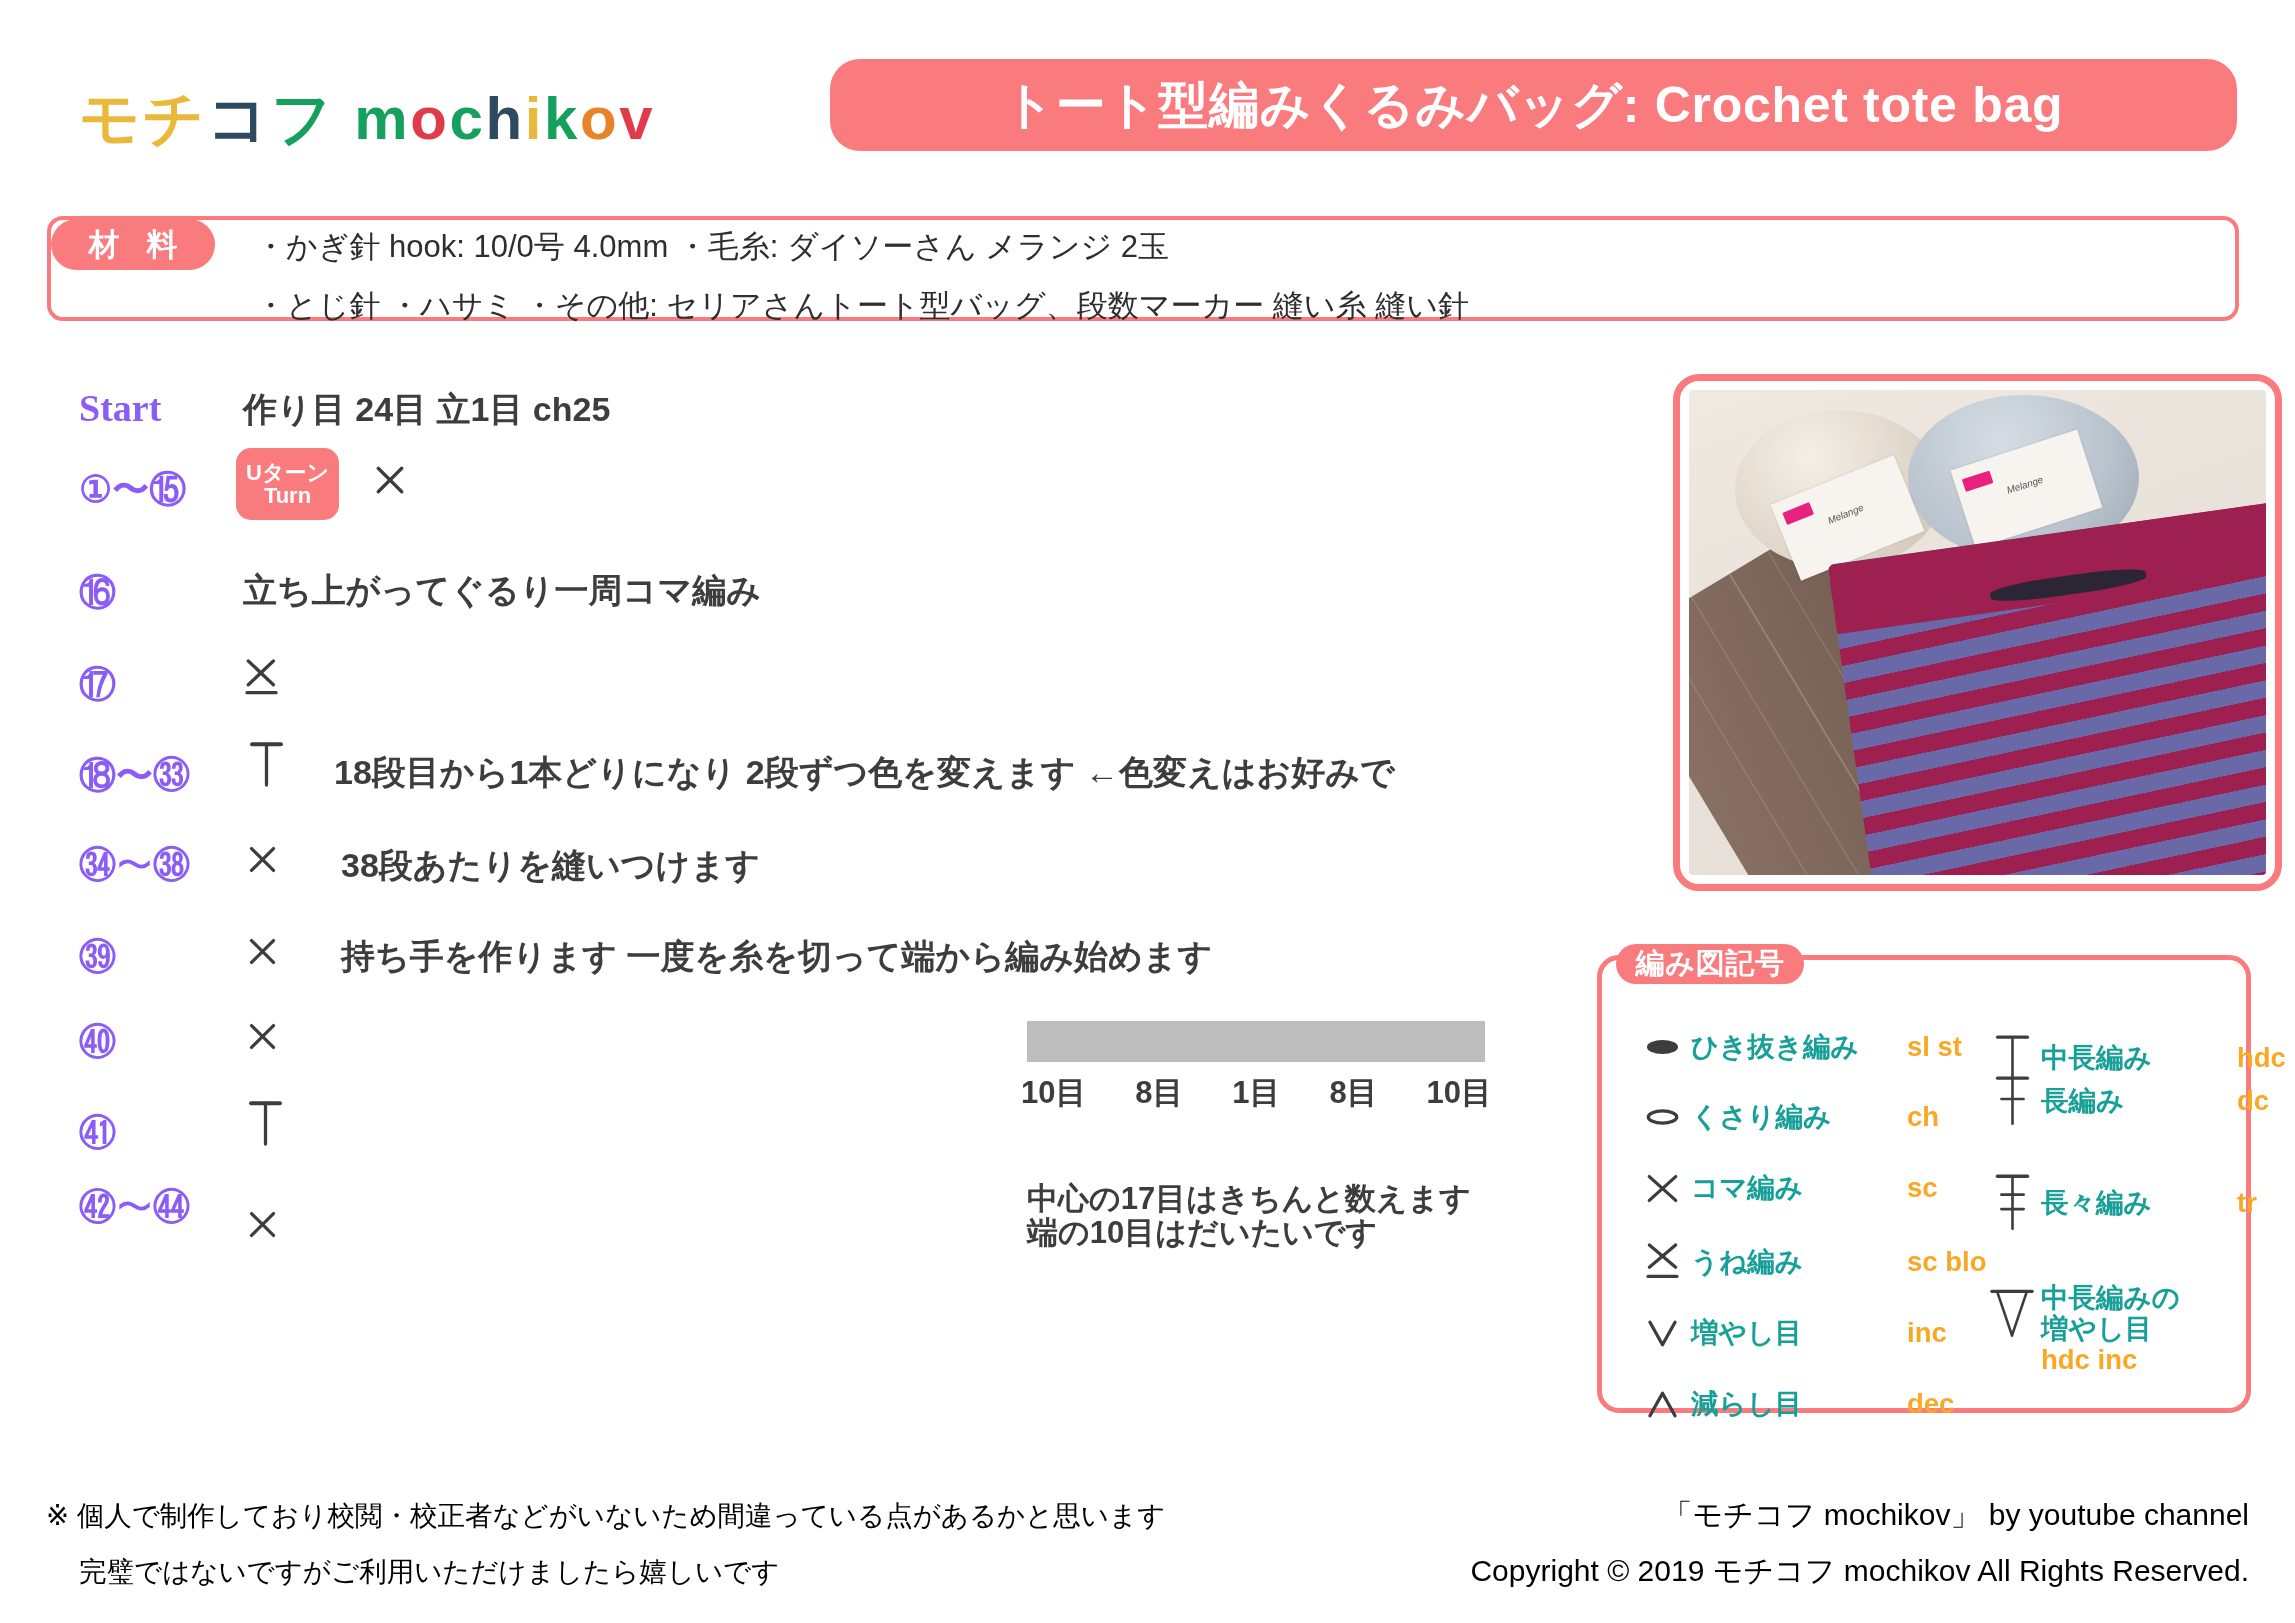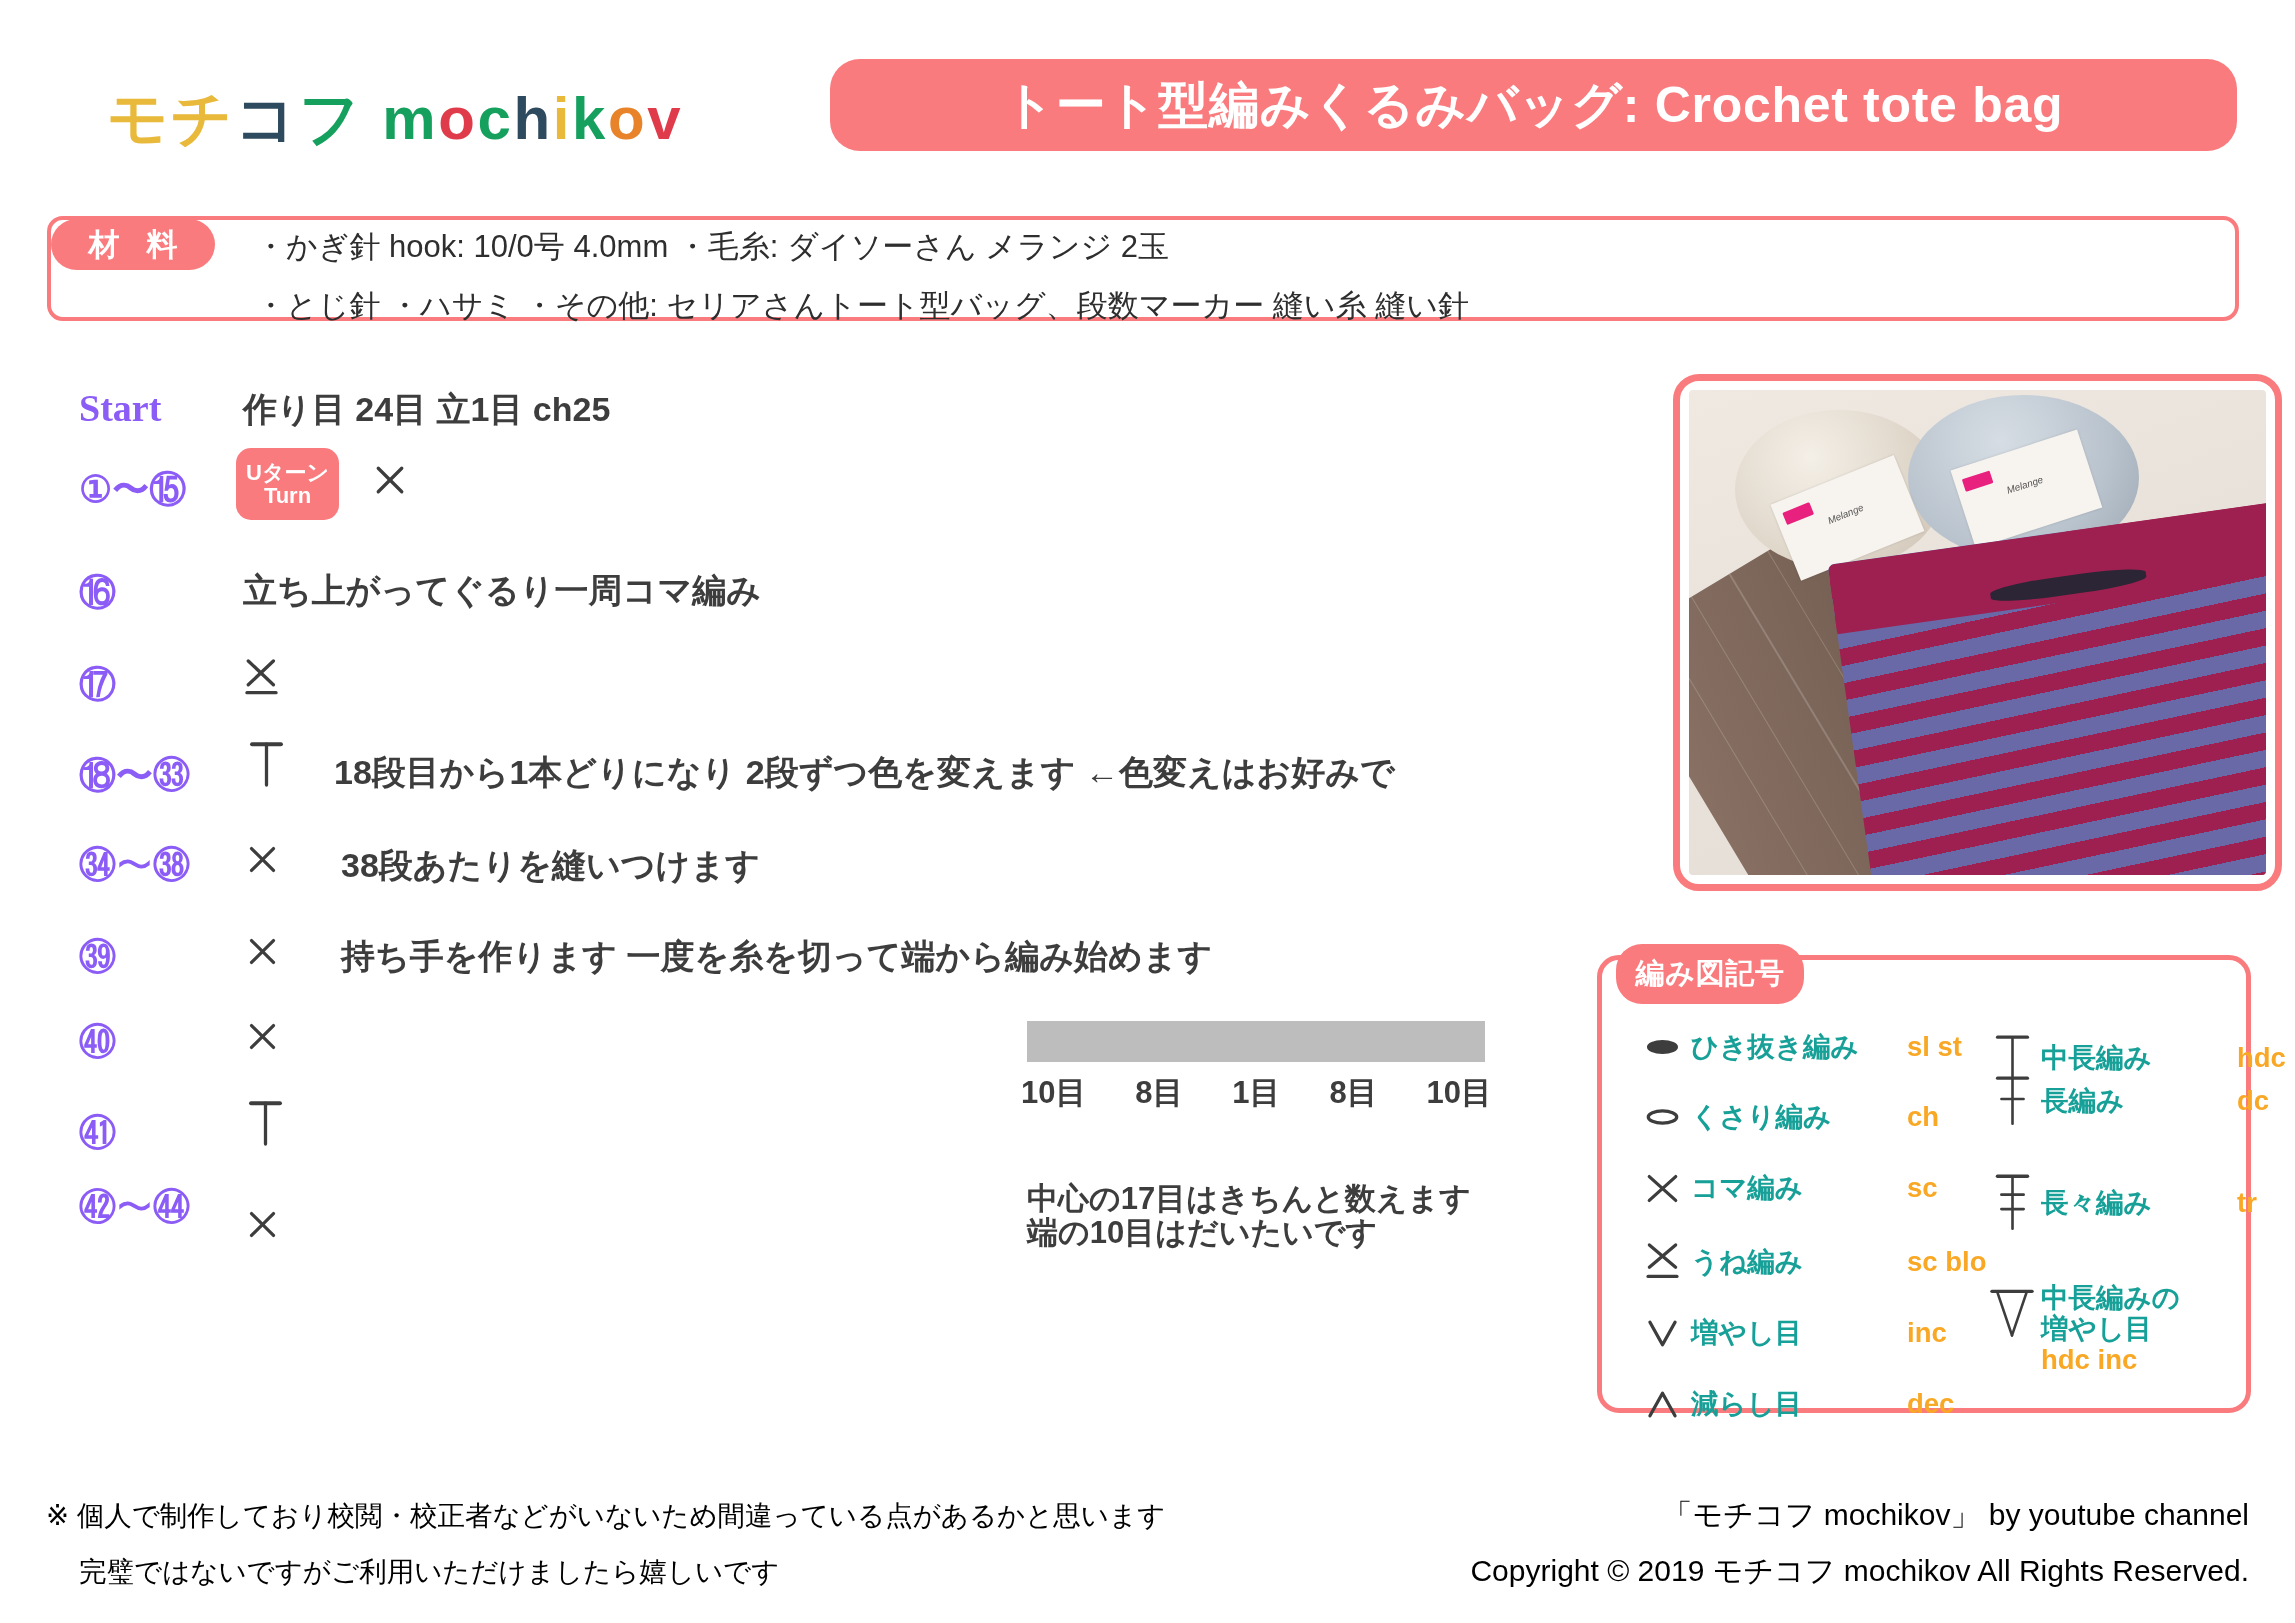--- a/index.html
+++ b/index.html
@@ -2,21 +2,21 @@
 <html style="font-size:10.5px"><head>
 <meta charset="utf-8">
 <style>
   html,body{margin:0;padding:0;background:#ffffff;}
   body{
     width:2295px;height:1623px;position:relative;overflow:hidden;
     font-family:"Liberation Sans","DejaVu Sans",sans-serif;
     color:#3d3d3d;
   }
   
-  .logo{position:absolute;left:79px;top:79px;font-size:60px;font-weight:bold;letter-spacing:2.6px;white-space:nowrap;margin-left:28px;}
+  .logo{position:absolute;left:79px;top:79px;font-size:60px;font-weight:bold;letter-spacing:2.6px;white-space:nowrap;}
   .logo span{display:inline-block;}
   
   .title-banner{
     position:absolute;left:830px;top:59px;width:1407px;height:92px;
     background:#FA7B7E;border-radius:30px;
     display:flex;align-items:center;justify-content:center;
   }
   .title-banner .t{color:#ffffff;font-size:50px;font-weight:bold;white-space:nowrap;letter-spacing:0.7px;}
   
   .mat-box{
@@ -81,21 +81,21 @@
         #9e2050 17px,#9e2050 34px);}
   .bag-top{position:absolute;left:0;top:0;width:100%;height:19%;
       background:#9e2050;border-radius:6.5px 6.5px 0 0;}
   .bag-hole{position:absolute;left:34%;top:12%;width:34%;height:5%;background:#2b2535;border-radius:40%;}
   
   .legend{
     position:absolute;left:1597px;top:955px;width:654px;height:458px;
     border:5.2px solid #FA7B7E;border-radius:22px;box-sizing:border-box;background:#fff;
   }
   .legend-tag{
-    position:absolute;left:1616px;top:944px;height:60px;padding:0 19.6px;
+    position:absolute;left:1616px;top:944px;height:40px;padding:0 19.6px;
     background:#FA7B7E;border-radius:26px;color:#fff;
     display:flex;align-items:center;justify-content:center;
     font-size:29px;font-weight:bold;letter-spacing:0.7px;
   }
   .lg-item{position:absolute;display:flex;align-items:center;}
   .lg-ico{width:58px;display:flex;align-items:center;justify-content:center;}
   .lg-jp{color:#17A098;font-size:27.5px;font-weight:bold;white-space:nowrap;}
   .lg-ab{color:#F9A825;font-size:27.5px;font-weight:bold;white-space:nowrap;}
   .lg-multi{display:flex;flex-direction:column;line-height:1.12;}
   

